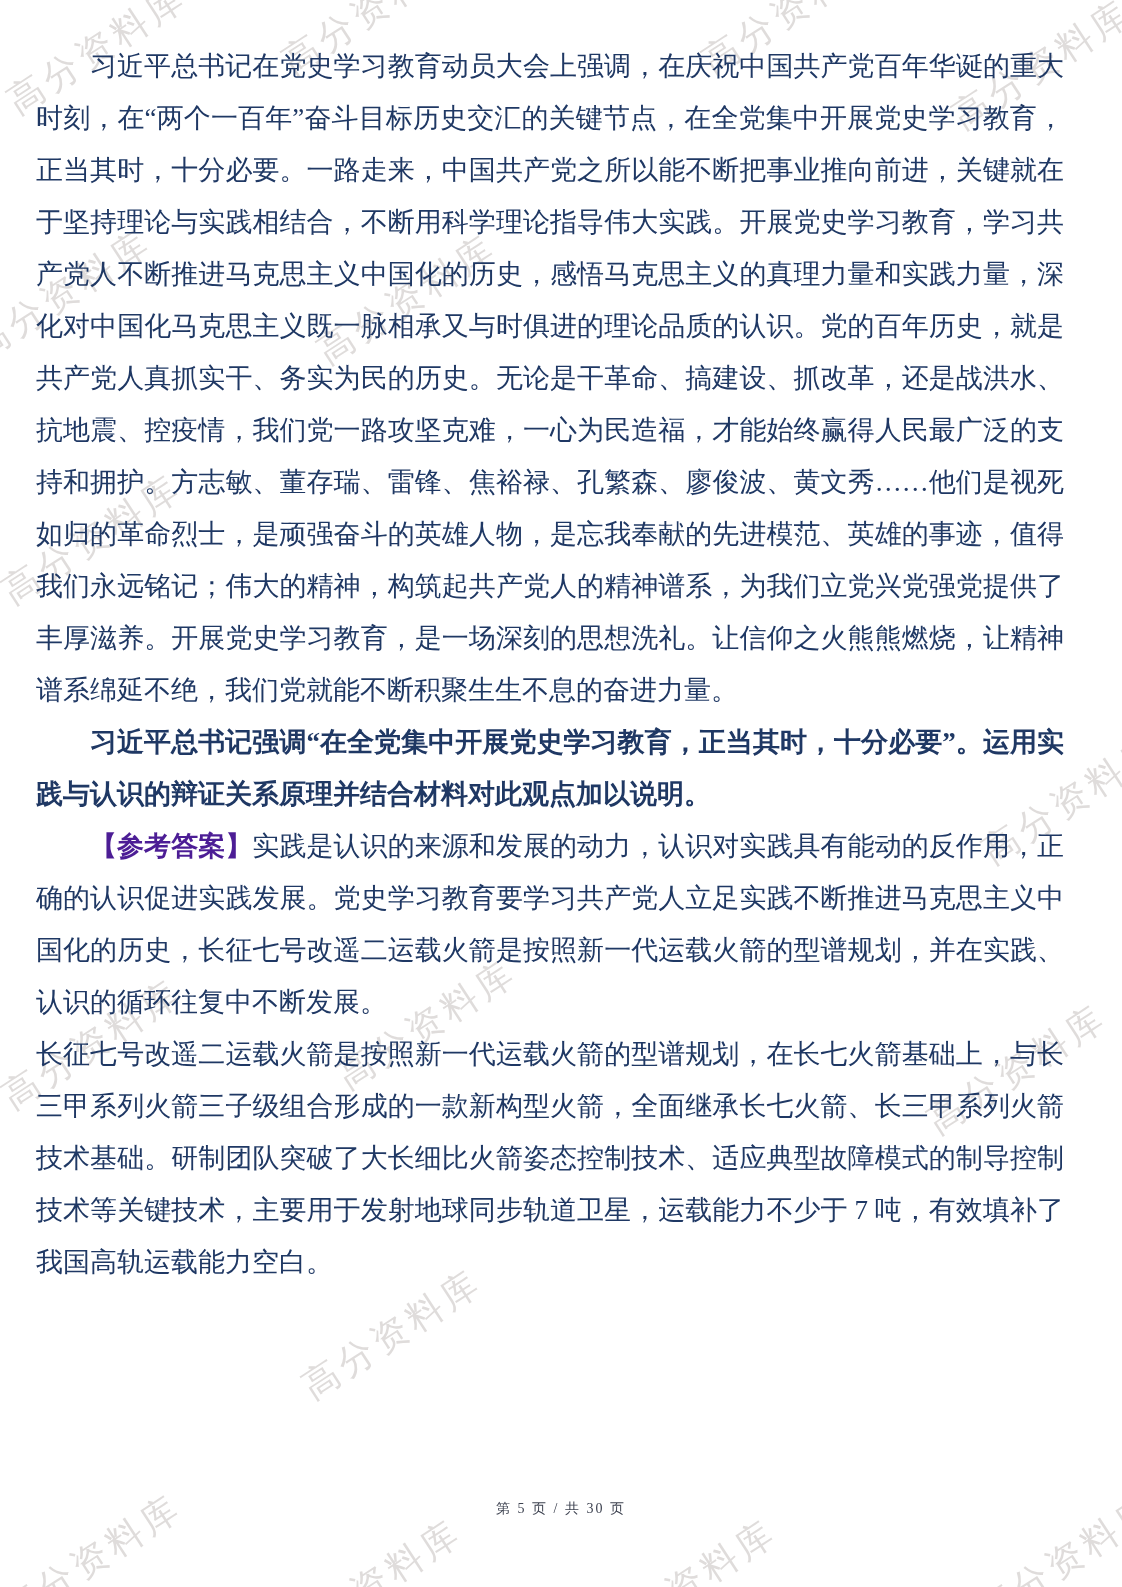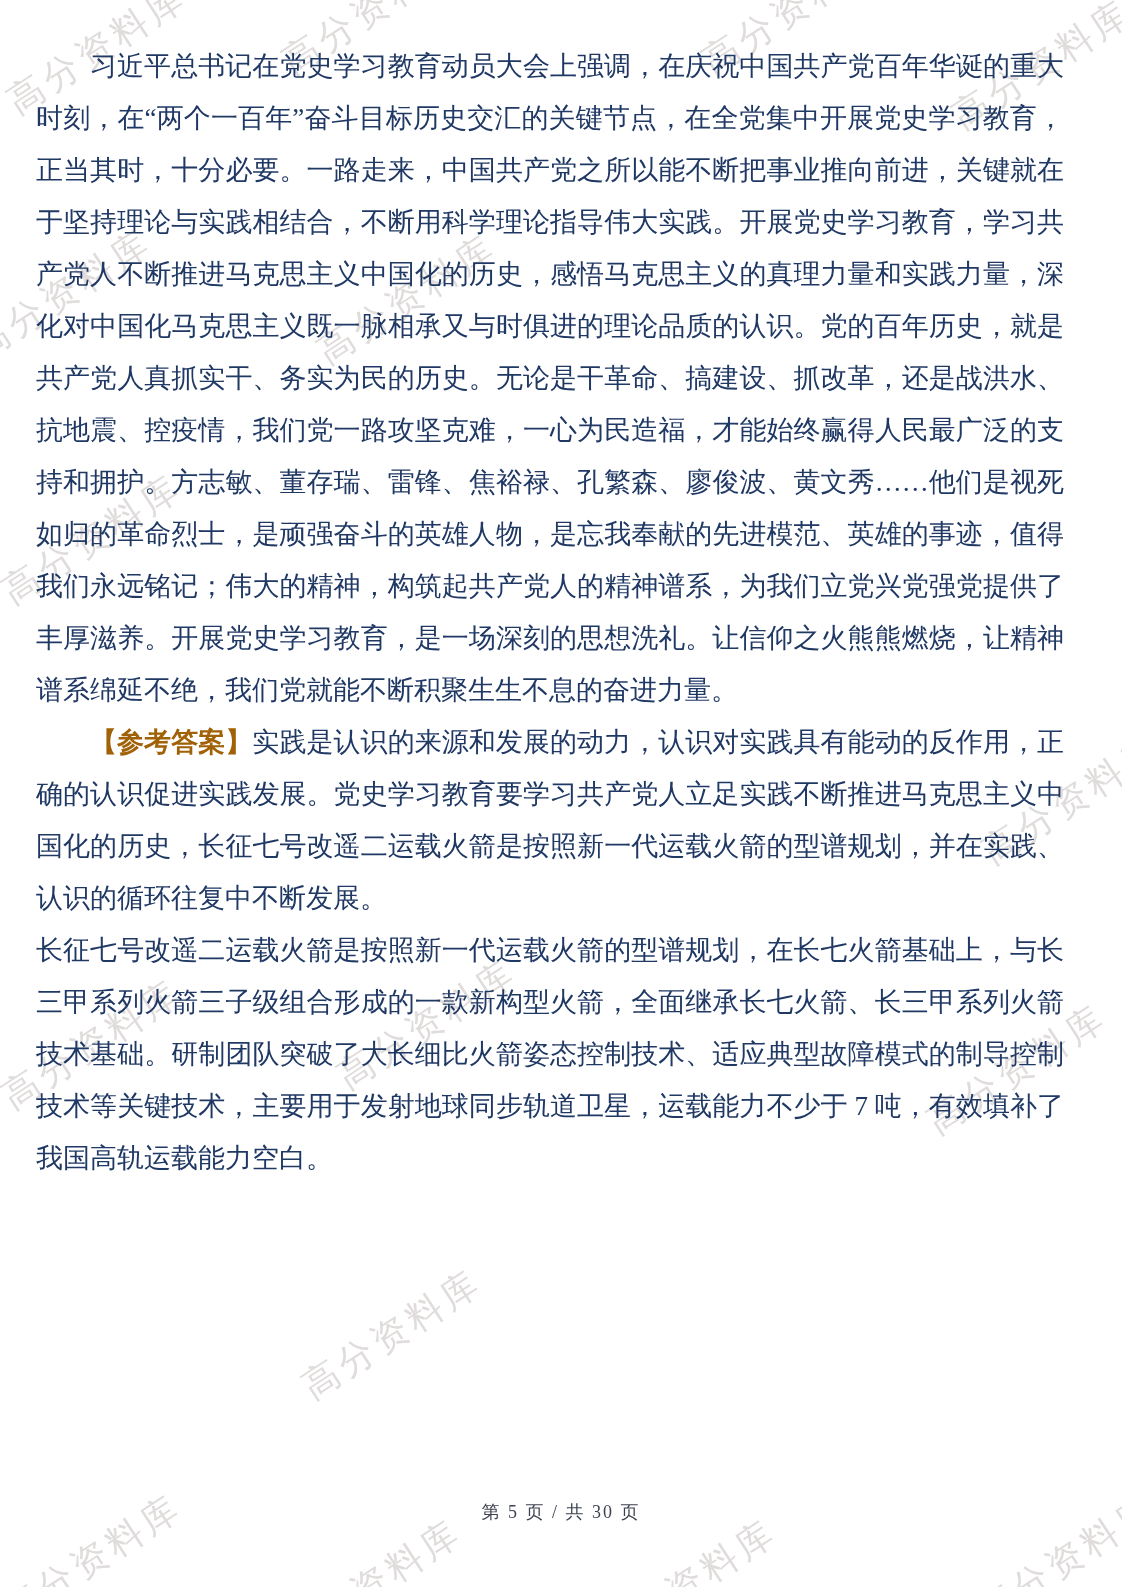--- a/index.html
+++ b/index.html
@@ -17,24 +17,24 @@
     user-select:none;
   }
   .content{
     position:absolute;left:36px;top:40px;width:1028px;
     color:#1f3864;font-size:27px;line-height:52px;
     text-align:justify;text-justify:inter-ideograph;
   }
   .content p{margin:0;text-indent:2em;}
   .content p.noindent{text-indent:0;}
   .bold{font-weight:bold;}
-  .answer-label{color:#a16207;font-weight:bold;}
+  .answer-label{color:#4c1d95;font-weight:bold;}
   .footer{
     position:absolute;left:0;right:0;top:1500px;text-align:center;
-    font-size:18px;color:#3d4250;letter-spacing:2px;
+    font-size:14px;color:#3d4250;letter-spacing:2px;
     font-family:"Liberation Serif","DejaVu Serif",serif;
   }
 </style>
 </head>
 <body>
 
 <div class="watermark-layer">
   <div class="watermark" style="left:-5px;top:25px">高分资料库</div>
   <div class="watermark" style="left:270px;top:-15px">高分资料库</div>
   <div class="watermark" style="left:690px;top:-15px">高分资料库</div>
@@ -49,20 +49,21 @@
   <div class="watermark" style="left:290px;top:1310px">高分资料库</div>
   <div class="watermark" style="left:-10px;top:1535px">高分资料库</div>
   <div class="watermark" style="left:270px;top:1560px">高分资料库</div>
   <div class="watermark" style="left:585px;top:1560px">高分资料库</div>
   <div class="watermark" style="left:965px;top:1535px">高分资料库</div>
 </div>
 
 <div class="content">
   <p>习近平总书记在党史学习教育动员大会上强调，在庆祝中国共产党百年华诞的重大时刻，在“两个一百年”奋斗目标历史交汇的关键节点，在全党集中开展党史学习教育，正当其时，十分必要。一路走来，中国共产党之所以能不断把事业推向前进，关键就在于坚持理论与实践相结合，不断用科学理论指导伟大实践。开展党史学习教育，学习共产党人不断推进马克思主义中国化的历史，感悟马克思主义的真理力量和实践力量，深化对中国化马克思主义既一脉相承又与时俱进的理论品质的认识。党的百年历史，就是共产党人真抓实干、务实为民的历史。无论是干革命、搞建设、抓改革，还是战洪水、抗地震、控疫情，我们党一路攻坚克难，一心为民造福，才能始终赢得人民最广泛的支持和拥护。方志敏、董存瑞、雷锋、焦裕禄、孔繁森、廖俊波、黄文秀……他们是视死如归的革命烈士，是顽强奋斗的英雄人物，是忘我奉献的先进模范、英雄的事迹，值得我们永远铭记；伟大的精神，构筑起共产党人的精神谱系，为我们立党兴党强党提供了丰厚滋养。开展党史学习教育，是一场深刻的思想洗礼。让信仰之火熊熊燃烧，让精神谱系绵延不绝，我们党就能不断积聚生生不息的奋进力量。</p>
 
+  <p class="bold">习近平总书记强调“在全党集中开展党史学习教育，正当其时，十分必要”。运用实践与认识的辩证关系原理并结合材料对此观点加以说明。</p>
 
   <p><span class="answer-label">【参考答案】</span><span>实践是认识的来源和发展的动力，认识对实践具有能动的反作用，正确的认识促进实践发展。党史学习教育要学习共产党人立足实践不断推进马克思主义中国化的历史，长征七号改遥二运载火箭是按照新一代运载火箭的型谱规划，并在实践、认识的循环往复中不断发展。</span></p>
 
 
 
   <p class="noindent">长征七号改遥二运载火箭是按照新一代运载火箭的型谱规划，在长七火箭基础上，与长三甲系列火箭三子级组合形成的一款新构型火箭，全面继承长七火箭、长三甲系列火箭技术基础。研制团队突破了大长细比火箭姿态控制技术、适应典型故障模式的制导控制技术等关键技术，主要用于发射地球同步轨道卫星，运载能力不少于 7 吨，有效填补了我国高轨运载能力空白。</p>
 
 </div>
 
 <div class="footer">第 5 页 / 共 30 页</div>

